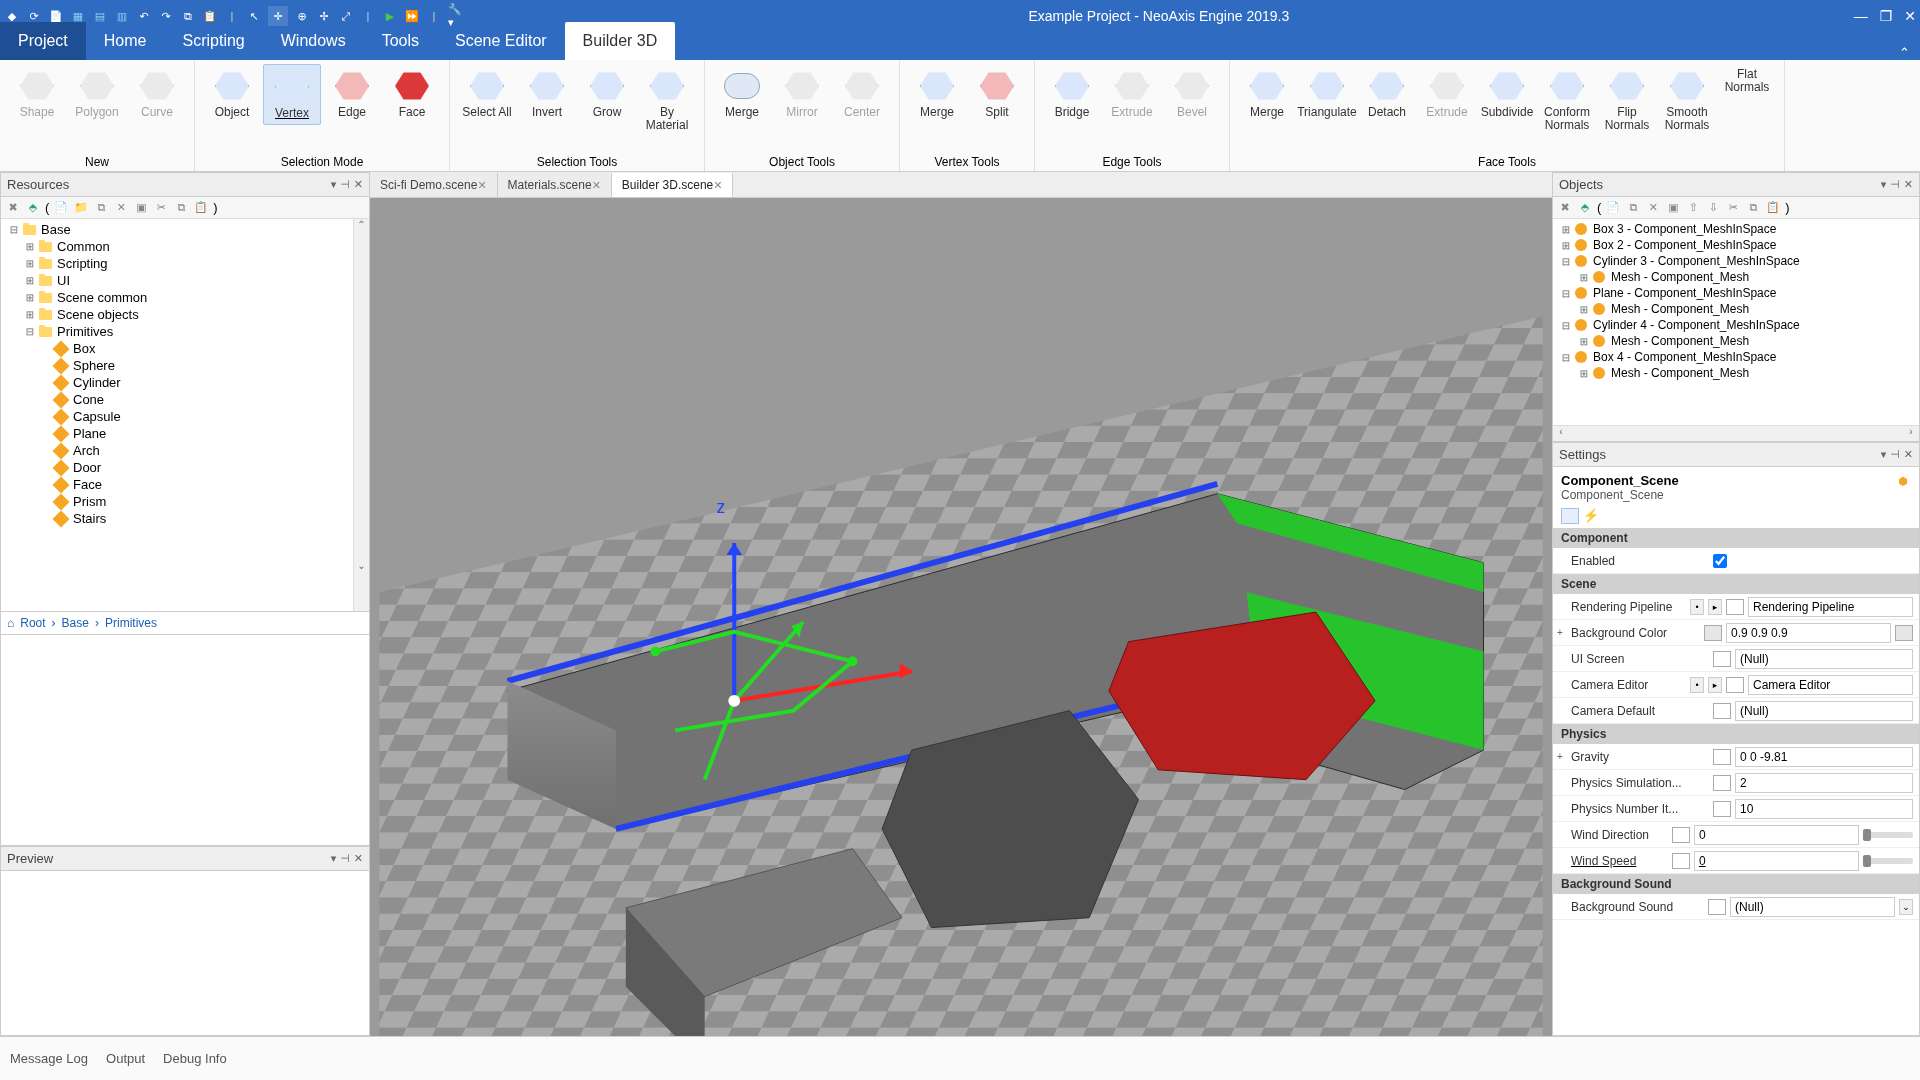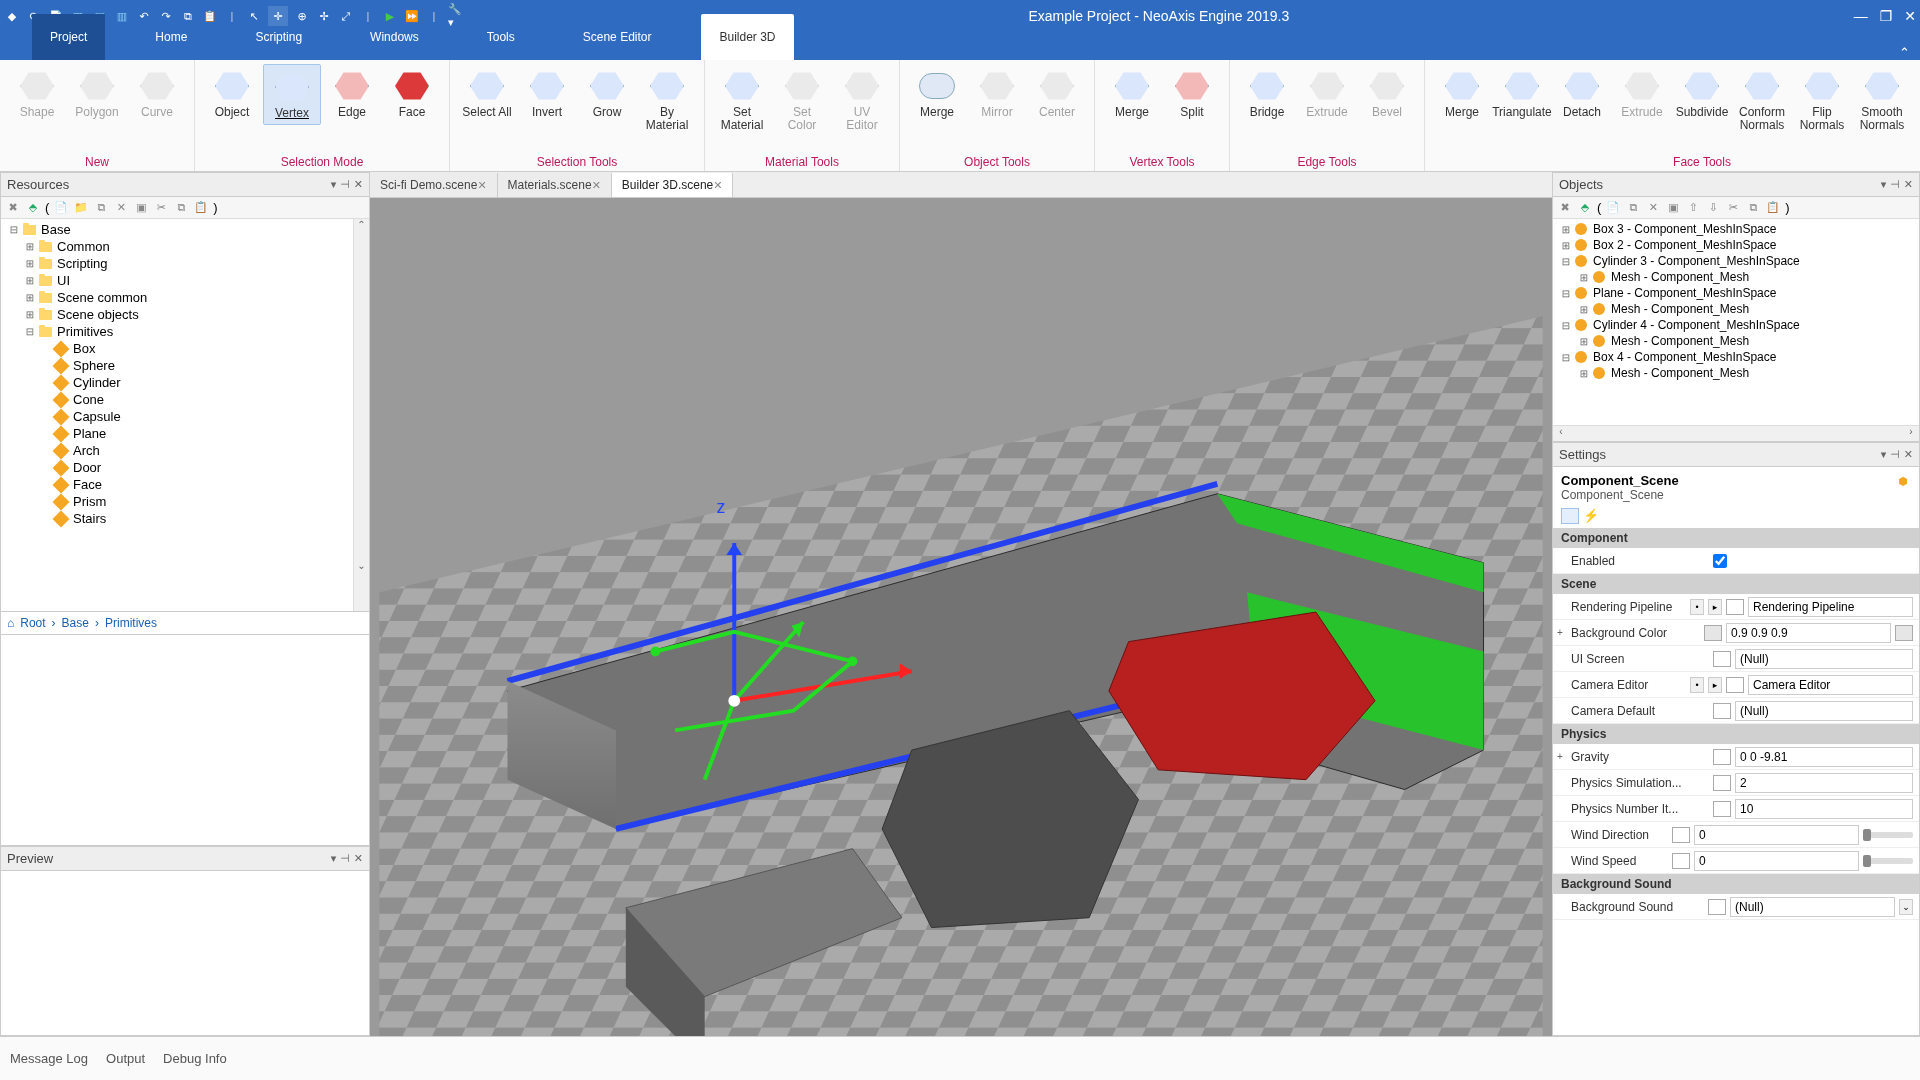--- a/index.html
+++ b/index.html
@@ -8,35 +8,35 @@
 
 .titlebar { height: 32px; background: #2f6bc1; display: flex; align-items: center; color: #fff; padding: 0 4px; }
 .titlebar-tools { display: flex; gap: 6px; align-items: center; }
 .tb-icon { width: 16px; height: 16px; display: inline-flex; align-items: center; justify-content: center; font-size: 11px; }
 .titlebar-title { flex: 1; text-align: center; font-size: 14px; }
 .titlebar-ctrls { display: flex; gap: 12px; font-size: 14px; }
 .titlebar-ctrls span { cursor: pointer; }
 
 
 .ribbon-tabs { height: 28px; background: #2f6bc1; display: flex; align-items: flex-end; }
-.ribbon-tab { padding: 16px 18px; color: #fff; cursor: pointer; font-size: 12px; margin-left: 32px; }
+.ribbon-tab { padding: 10px 18px; color: #fff; cursor: pointer; font-size: 16px; }
 .ribbon-tab.file { background: #1e4e93; }
 .ribbon-tab.active { background: #fff; color: #333; border-radius: 2px 2px 0 0; }
 .ribbon-collapse { margin-left: auto; color: #fff; padding: 0 10px; cursor: pointer; }
 
 
 .ribbon-body { height: 112px; background: #fafafa; border-bottom: 1px solid #ccc; display: flex; }
 .ribbon-group { display: flex; flex-direction: column; align-items: center; border-right: 1px solid #e0e0e0; padding: 4px 8px 2px; }
 .ribbon-group-items { display: flex; flex: 1; align-items: flex-start; gap: 2px; }
 .ribbon-btn { display: flex; flex-direction: column; align-items: center; justify-content: flex-start; padding: 4px 4px; cursor: pointer; border-radius: 2px; width: 58px; }
 .ribbon-btn.active { background: #d9e6f7; border: 1px solid #a6c5ea; text-decoration: underline; }
 .ribbon-btn.disabled { opacity: 0.45; }
 .ribbon-icn { width: 36px; height: 36px; margin-bottom: 2px; display: flex; align-items: center; justify-content: center; }
 .ribbon-lbl { font-size: 12px; text-align: center; color: #333; line-height: 1.1; }
-.ribbon-group-name { font-size: 12px; color: #be185d; padding-top: 2px; }
+.ribbon-group-name { font-size: 12px; color: #000000; padding-top: 2px; }
 
 
 .main { flex: 1; display: flex; min-height: 0; }
 
 
 .panel { background: #fff; border: 1px solid #ccc; display: flex; flex-direction: column; }
 .panel-head { height: 24px; background: #eee; border-bottom: 1px solid #ccc; display: flex; align-items: center; padding: 0 6px; font-size: 13px; color: #444; }
 .panel-head-ctrls { margin-left: auto; display: flex; gap: 4px; font-size: 11px; color: #666; }
 .panel-toolbar { height: 22px; background: #f6f6f6; border-bottom: 1px solid #ddd; display: flex; align-items: center; gap: 4px; padding: 0 4px; }
 .ptb-icon { width: 16px; height: 16px; display: inline-flex; align-items: center; justify-content: center; font-size: 11px; color: #888; cursor: pointer; }
@@ -221,43 +221,20 @@
           </div>
           <div class="ribbon-lbl">By Material</div>
         </div>
       </div>
       <div class="ribbon-group-name">Selection Tools</div>
     </div>
     <div class="ribbon-group">
       <div class="ribbon-group-items">
         <div class="ribbon-btn">
           <div class="ribbon-icn">
-            <div class="hex "></div>
-          </div>
-          <div class="ribbon-lbl">Set Material</div>
-        </div>
-        <div class="ribbon-btn disabled">
-          <div class="ribbon-icn">
-            <div class="hex  gray"></div>
-          </div>
-          <div class="ribbon-lbl">Set Color</div>
-        </div>
-        <div class="ribbon-btn disabled">
-          <div class="ribbon-icn">
-            <div class="hex  gray"></div>
-          </div>
-          <div class="ribbon-lbl">UV Editor</div>
-        </div>
-      </div>
-      <div class="ribbon-group-name">Material Tools</div>
-    </div>
-    <div class="ribbon-group">
-      <div class="ribbon-group-items">
-        <div class="ribbon-btn">
-          <div class="ribbon-icn">
             <div class="hex  bool"></div>
           </div>
           <div class="ribbon-lbl">Merge</div>
         </div>
         <div class="ribbon-btn disabled">
           <div class="ribbon-icn">
             <div class="hex  gray"></div>
           </div>
           <div class="ribbon-lbl">Mirror</div>
         </div>
@@ -805,21 +782,21 @@
             </div>
           </div>
           <div class="prop-row" style="position: relative;">
             <div class="prop-label">Wind Direction</div>
             <div class="prop-val">
               <span class="prop-swatch"></span>
               <input class="prop-input" style="flex: 0 0 50px;" value="0">
               <div class="prop-slider"></div>
             </div>
           </div>
-          <div class="prop-row" style="position: relative;">
+          <div class="prop-row" style="position: relative; text-decoration: underline;">
             <div class="prop-label">Wind Speed</div>
             <div class="prop-val">
               <span class="prop-swatch"></span>
               <input class="prop-input" style="flex: 0 0 50px;" value="0">
               <div class="prop-slider"></div>
             </div>
           </div>
           <div class="prop-section">Background Sound</div>
           <div class="prop-row" style="position: relative;">
             <div class="prop-label">Background Sound</div>

